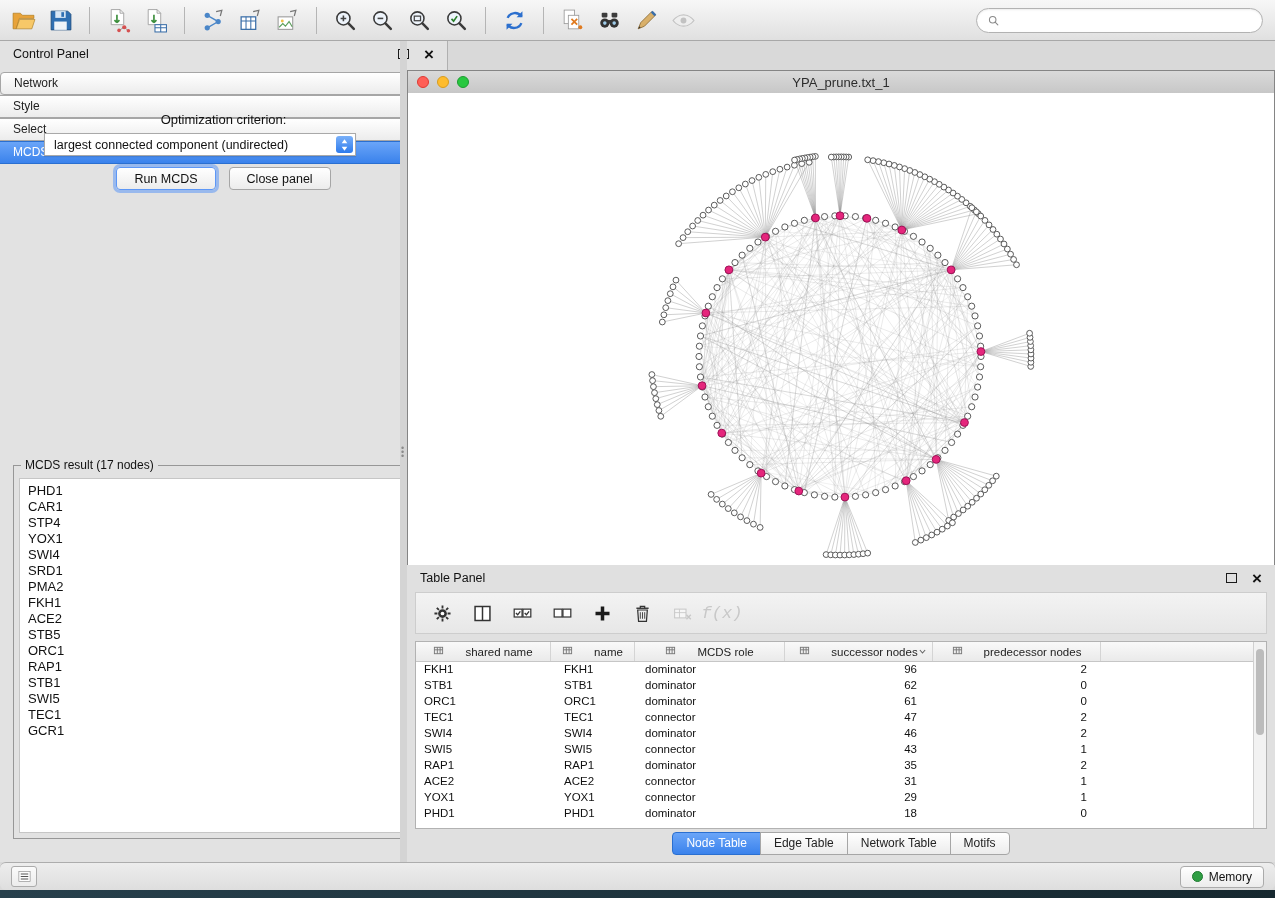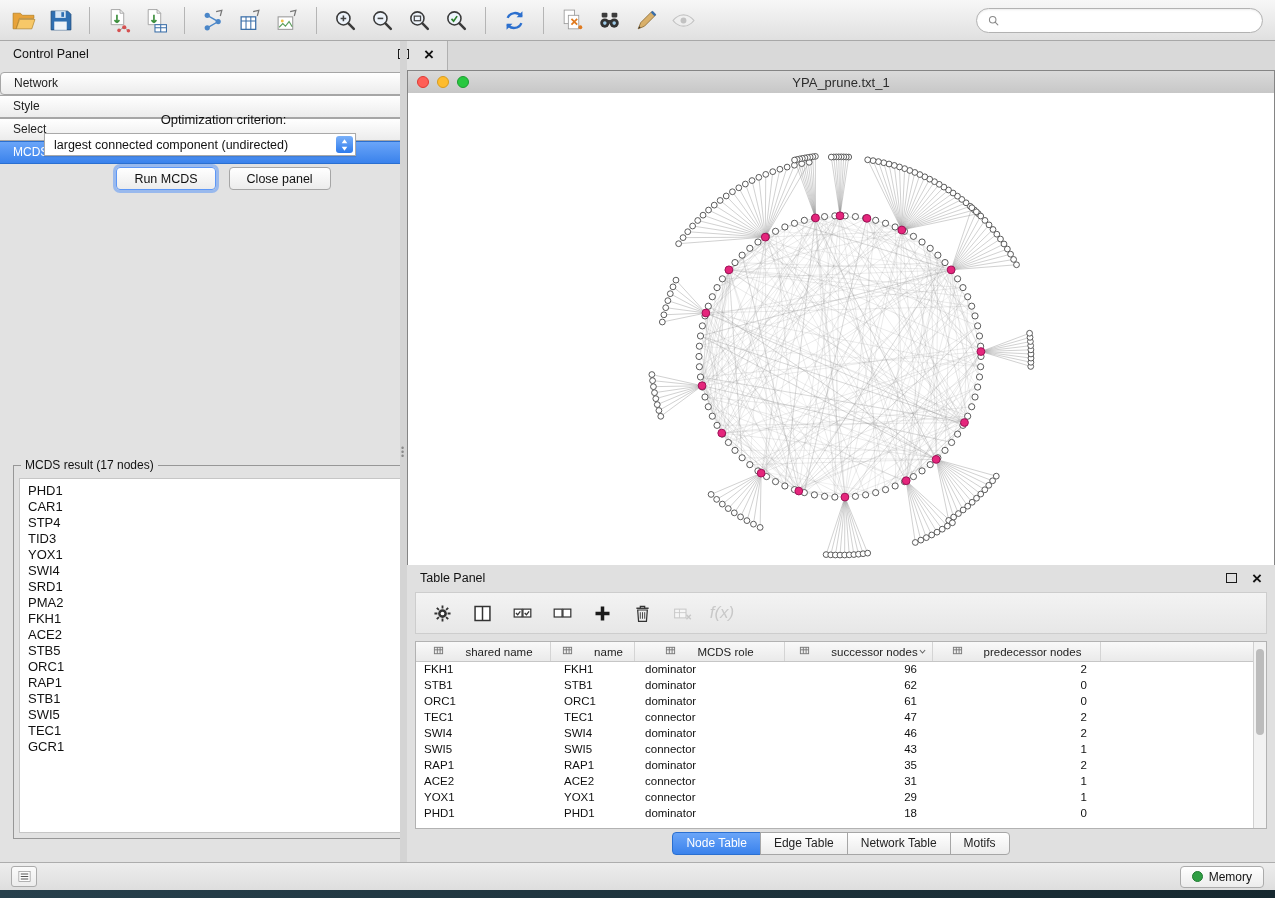--- a/index.html
+++ b/index.html
@@ -78,21 +78,21 @@
   #net-svg{width:100%;height:100%;display:block;}
 
   
   .table-panel{position:absolute;left:407px;top:565px;right:0;bottom:28px;background:#e0e0e0;}
   .tp-toolbar{position:absolute;left:8px;right:8px;top:27px;height:42px;box-sizing:border-box;
     background:linear-gradient(#f3f3f3,#e7e7e7);border:1px solid #cdcdcd;
     display:flex;align-items:center;gap:16px;padding-left:14px;}
   .ticon{width:24px;height:24px;display:flex;align-items:center;justify-content:center;}
   .ticon svg{width:21px;height:21px;}
   .ticon.disabled{opacity:.55;}
-  .fx{font-family:Liberation Sans, sans-serif;font-style:italic;font-size:17px;color:#aaa;text-align:center;}
+  .fx{font-family:Liberation Mono, monospace;font-style:italic;font-size:17px;color:#aaa;text-align:center;}
   .table-wrap{position:absolute;left:8px;right:8px;top:76px;bottom:33px;background:#fff;
     border:1px solid #b2b2b2;box-sizing:border-box;}
   .thead{position:absolute;left:0;right:12px;top:0;height:19px;display:flex;
     background:linear-gradient(#f9f9f9,#eaeaea);border-bottom:1px solid #c6c6c6;}
   .th{position:relative;display:flex;align-items:center;justify-content:center;gap:21px;
     border-right:1px solid #d4d4d4;font-size:11.5px;color:#222;box-sizing:border-box;}
   .th svg.grid{width:11px;height:11px;}
   .sort-arrow{position:absolute;right:5px;top:5px;}
   .sort-arrow svg{width:9px;height:9px;display:block;}
   .c0{width:135px;} .c1{width:84px;} .c2{width:150px;} .c3{width:148px;} .c4{width:168px;}
@@ -101,21 +101,21 @@
   .td{font-size:11.5px;color:#111;box-sizing:border-box;white-space:nowrap;overflow:hidden;}
   .td.c0{padding-left:8px;} .td.c1{padding-left:13px;} .td.c2{padding-left:10px;}
   .td.num{text-align:right;} .td.c3{padding-right:16px;} .td.c4{padding-right:14px;}
   .vscroll{position:absolute;right:0;top:0;bottom:0;width:12px;background:#f2f2f2;border-left:1px solid #d0d0d0;}
   .vthumb{position:absolute;left:1.5px;width:8px;top:7px;height:86px;border-radius:4px;background:#bcbcbc;}
   .tp-tabs{position:absolute;left:0;right:0;bottom:7px;display:flex;justify-content:center;}
 
   
   .statusbar{position:absolute;left:0;bottom:0;width:100%;height:28px;box-sizing:border-box;
     background:linear-gradient(#ededed,#dedede);border-top:1px solid #adadad;
-    display:flex;align-items:center;padding:0 11px;}
+    display:flex;align-items:center;padding:0 11px;border-radius:6px;}
   .sb-left-btn{width:26px;height:21px;border:1px solid #ababab;border-radius:3px;
     background:linear-gradient(#fbfbfb,#ececec);display:flex;align-items:center;justify-content:center;padding:0;}
   .sb-left-btn svg{width:15px;height:15px;}
   .memory-btn{margin-left:auto;height:22px;border:1px solid #ababab;border-radius:4px;
     background:linear-gradient(#ffffff,#ececec);display:flex;align-items:center;gap:6px;
     padding:0 11px;font-size:12px;color:#111;font-family:"Liberation Sans",sans-serif;}
   .memory-dot{width:11px;height:11px;border-radius:50%;background:var(--memory-green,#2f9e44);border:1px solid #1f7a30;box-sizing:border-box;}
 </style>
 </head>
 <body>
@@ -292,21 +292,20 @@
     <div class="btn-row" data-name="mcds-buttons">
       <button class="btn focused" data-name="run-mcds-button">Run MCDS</button>
       <button class="btn" data-name="close-panel-button">Close panel</button>
     </div>
     <div class="result-box" data-name="mcds-result-group">
       <span class="result-legend" data-name="mcds-result-title">MCDS result (17 nodes)</span>
       <div class="result-list" data-name="mcds-result-list">
           <div class="result-item" data-name="mcds-result-item">PHD1</div>
           <div class="result-item" data-name="mcds-result-item">CAR1</div>
           <div class="result-item" data-name="mcds-result-item">STP4</div>
-          <div class="result-item" data-name="mcds-result-item">TID3</div>
           <div class="result-item" data-name="mcds-result-item">YOX1</div>
           <div class="result-item" data-name="mcds-result-item">SWI4</div>
           <div class="result-item" data-name="mcds-result-item">SRD1</div>
           <div class="result-item" data-name="mcds-result-item">PMA2</div>
           <div class="result-item" data-name="mcds-result-item">FKH1</div>
           <div class="result-item" data-name="mcds-result-item">ACE2</div>
           <div class="result-item" data-name="mcds-result-item">STB5</div>
           <div class="result-item" data-name="mcds-result-item">ORC1</div>
           <div class="result-item" data-name="mcds-result-item">RAP1</div>
           <div class="result-item" data-name="mcds-result-item">STB1</div>

